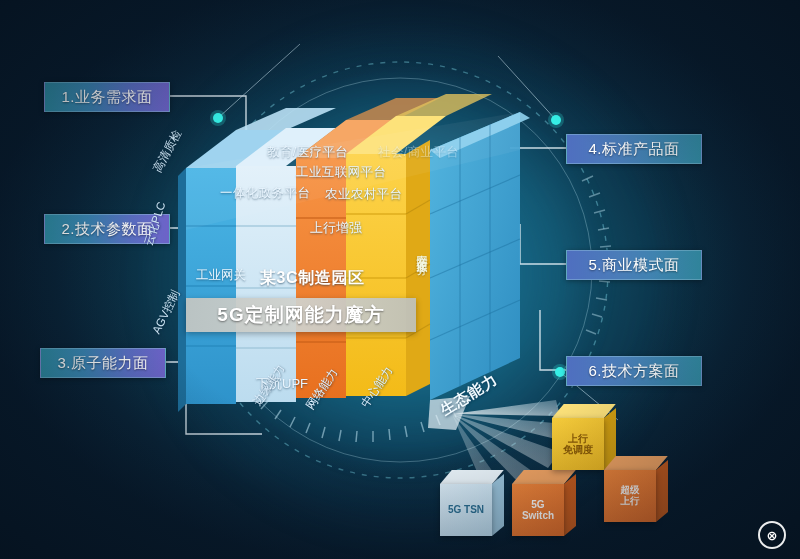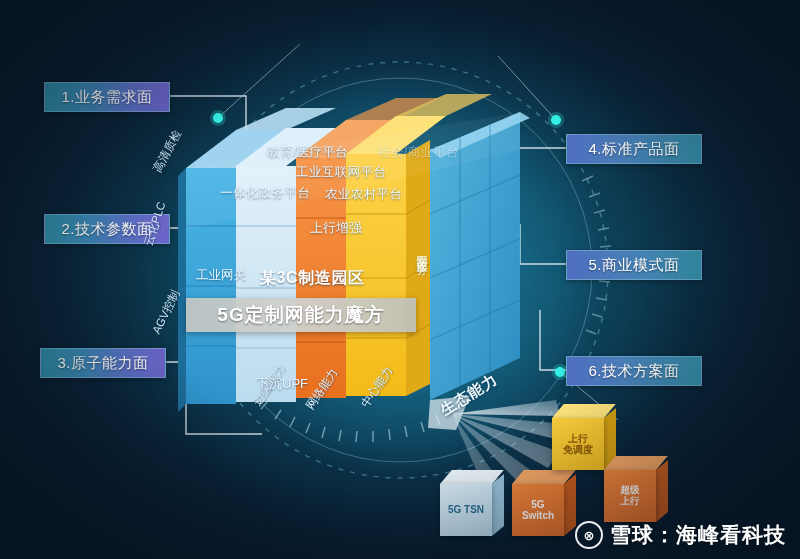--- a/index.html
+++ b/index.html
@@ -439,16 +439,15 @@
         <div>超级</div>
         <div>上行</div>
       </div>
     </div>
   </div>
 
   <div id="vign"></div>
 
   <div id="wm">
     <div class="logo">⊗</div>
-    <div class="wmtxt">雪球：海峰看科技</div>
   </div>
 
 </div>
 
 </body></html>

